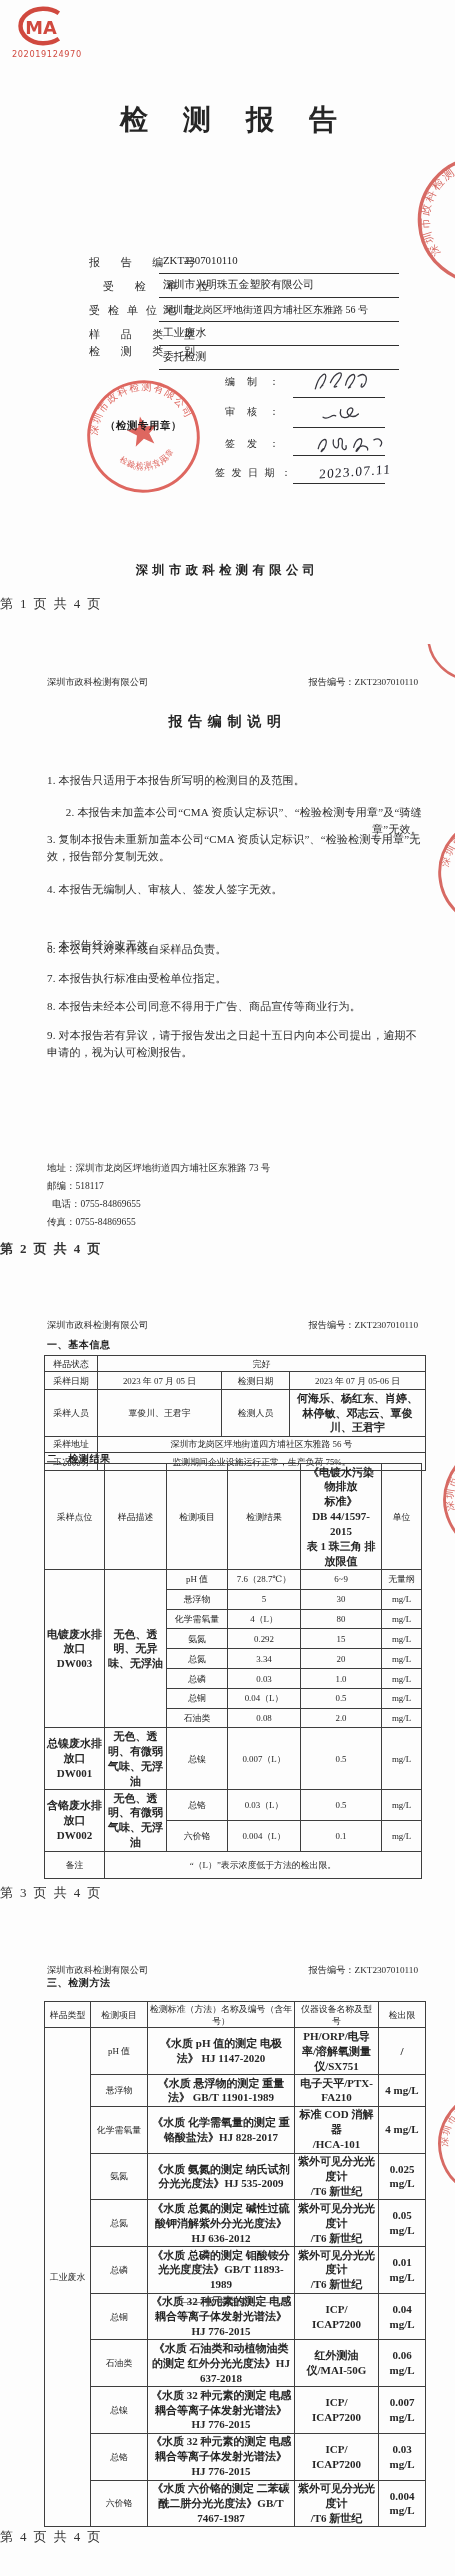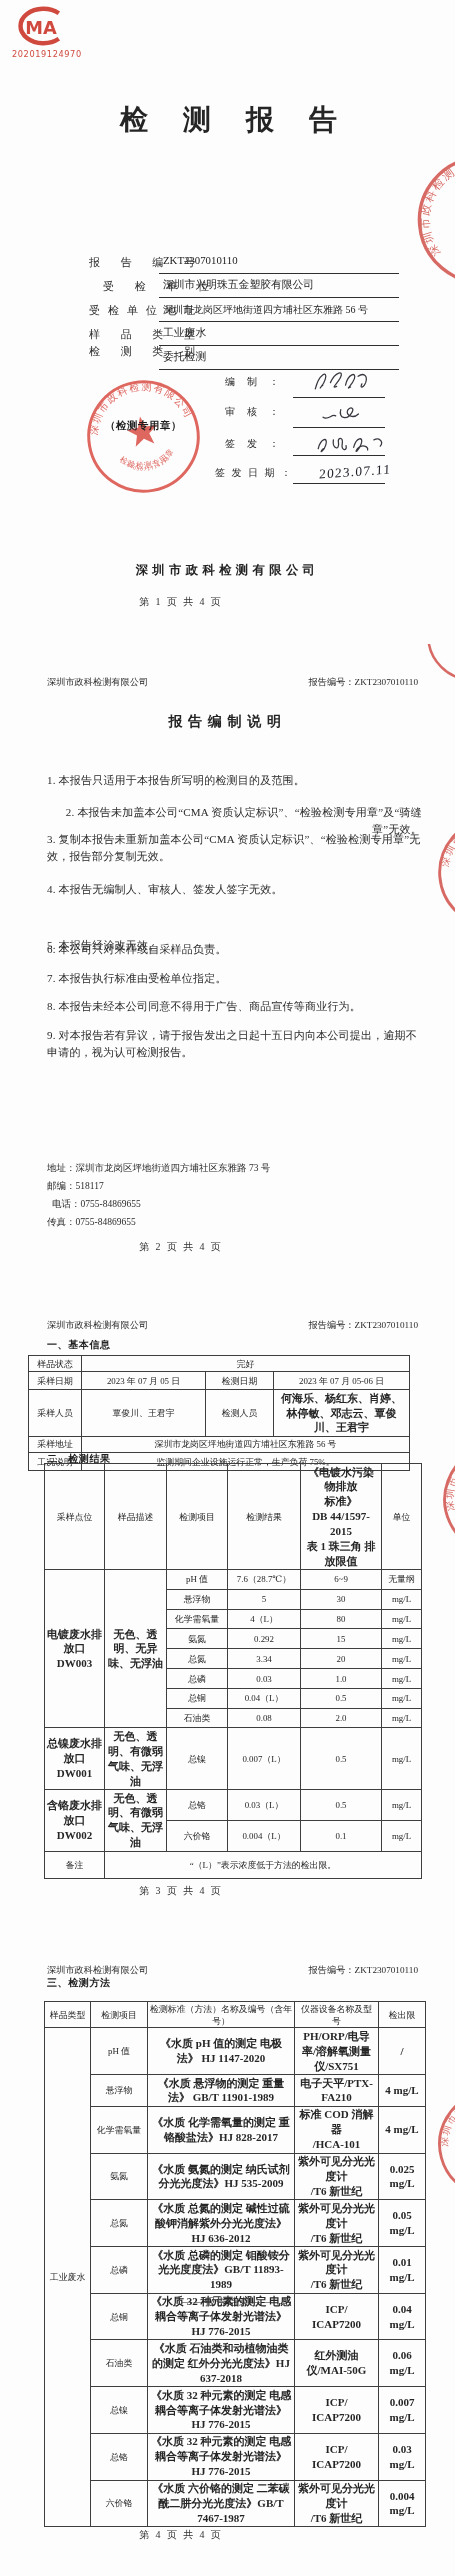--- a/index.html
+++ b/index.html
@@ -9,21 +9,21 @@
   .abs{position:absolute;}
   
   .cma-num{font-size:8.2px;letter-spacing:0.6px;color:#d0493f;font-family:"DejaVu Sans",sans-serif;}
   .doc-title{font-size:28px;font-weight:700;letter-spacing:35px;color:#252525;white-space:nowrap;}
   .fld-label{width:106px;font-size:11px;text-align-last:justify;color:#2b2b2b;}
   .fld-value{font-size:10.8px;color:#222;white-space:nowrap;}
   .uline{position:absolute;height:0.6px;background:#2f2f2f;}
   .sig-label{font-size:10px;color:#2b2b2b;text-align-last:justify;}
   .hand{font-size:13.3px;letter-spacing:1.3px;color:#20202a;transform:rotate(-4deg) skewX(-6deg);}
   .company-big{font-size:12.3px;font-weight:700;letter-spacing:4.4px;color:#232323;}
-  .pageno{font-size:10px;letter-spacing:1.9px;color:#333;width:362px;text-align:center;}
+  .pageno{font-size:13px;letter-spacing:1.9px;color:#333;width:362px;}
   
   .hd{font-size:9.2px;color:#2a2a2a;white-space:nowrap;}
   .sec-title{font-size:10px;font-weight:700;color:#1f1f1f;letter-spacing:0.6px;}
   .p2-title{font-size:14px;font-weight:700;letter-spacing:5.7px;color:#242424;width:455px;text-align:center;}
   .note{width:375px;font-size:11px;line-height:17px;color:#2b2b2b;letter-spacing:0.2px;}
   .addr{font-size:9.5px;color:#2b2b2b;}
   
   table.tbl{border-collapse:collapse;table-layout:fixed;font-size:8.9px;color:#262626;}
   table.tbl td{border:0.6px solid #3e3e3e;text-align:center;vertical-align:middle;
     padding:0.6px 1.9px;line-height:1.35;overflow:hidden;}
@@ -164,32 +164,32 @@
       <text font-size="13" fill="#cf4b43" letter-spacing="2" font-family="Liberation Serif, serif">
         <textPath href="#c2b" startOffset="50%" text-anchor="middle">检验检测专用章</textPath>
       </text>
       <path d="M100,66 L106.5,84.1 L125.7,84.7 L110.5,96.4 L115.9,114.9 L100,104 L84.1,114.9 L89.5,96.4 L74.3,84.7 L93.5,84.1 Z" fill="#cf4b43"></path>
     </svg>
 
     <div class="abs addr" style="left:47px;top:518px;">地址：深圳市龙岗区坪地街道四方埔社区东雅路 73 号</div>
     <div class="abs addr" style="left:47px;top:536px;">邮编：518117</div>
     <div class="abs addr" style="left:52px;top:554px;">电话：0755-84869655</div>
     <div class="abs addr" style="left:47px;top:572px;">传真：0755-84869655</div>
-    <div class="abs pageno" style="top:596px;">第 2 页 共 4 页</div>
+    <div class="abs pageno" style="top:596px;font-weight:bold;">第 2 页 共 4 页</div>
   </div>
 
   <div class="page" style="top:1288px;">
     <div class="abs hd" style="left:47px;top:31px;">深圳市政科检测有限公司</div>
     <div class="abs hd" style="right:37px;top:31px;">
       <span>报告编号：</span><span>ZKT2307010110</span>
     </div>
 
     <div class="abs sec-title" style="left:47px;top:50px;">一、基本信息</div>
 
-    <table class="tbl abs" style="left:28px;top:67px;width:381px;">
+    <table class="tbl abs" style="left:44px;top:67px;width:381px;">
       <colgroup>
           <col style="width:53px">
           <col style="width:124px">
           <col style="width:68px">
           <col style="width:136px">
         </colgroup>
       <tbody>
           <tr style="height:16.4px">
         <td>样品状态</td>
         <td colspan="3">完好</td>

